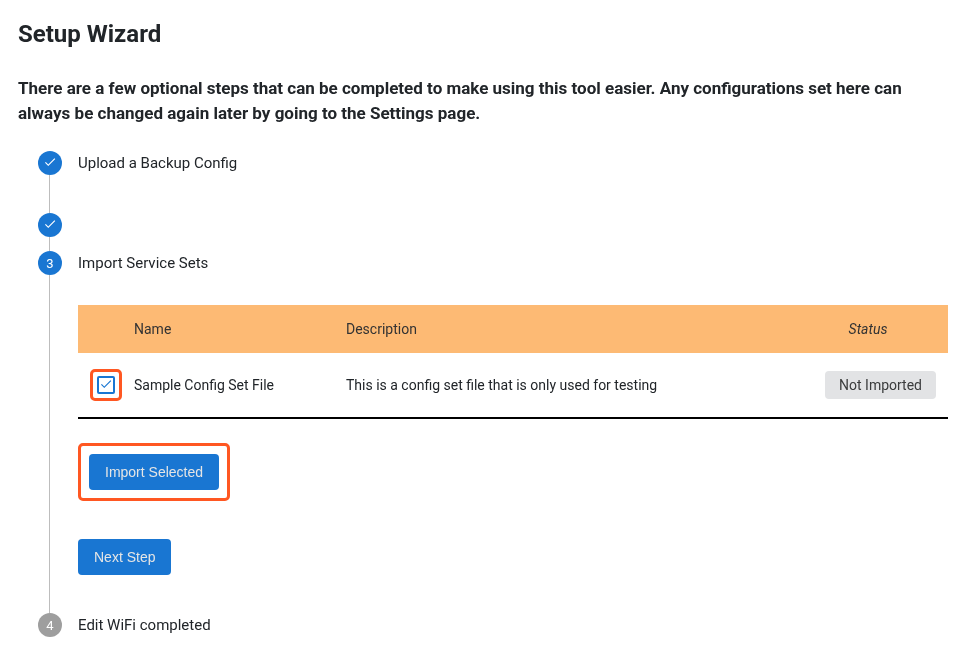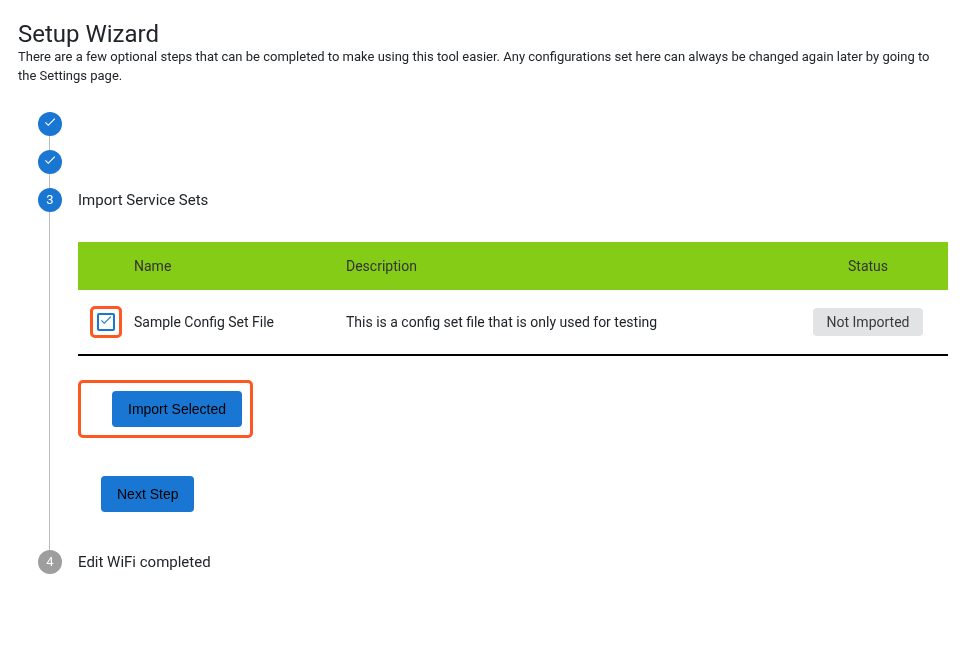--- a/index.html
+++ b/index.html
@@ -5,28 +5,29 @@
 * { box-sizing: border-box; margin: 0; padding: 0; }
 body {
   font-family: -apple-system, BlinkMacSystemFont, "Segoe UI", Roboto, Helvetica, Arial, sans-serif;
   color: #212529;
   padding: 20px 18px;
   width: 966px;
   background: #fff;
 }
 .page-title {
   font-size: 24px;
-  font-weight: 400;
-  margin-bottom: 0;
+  font-weight: 700;
+  margin-bottom: 28px;
 }
 .intro {
-  font-size: 13px;
+  font-size: 17px;
   color: #212529;
   line-height: 1.45;
   margin-bottom: 26px;
+  font-weight: bold;
 }
 .stepper {
   margin-left: 20px;
 }
 .step {
   position: relative;
   padding-left: 40px;
   padding-bottom: 38px;
 }
 .step:last-child { padding-bottom: 0; }
@@ -62,36 +63,36 @@
   line-height: 24px;
 }
 .step-content {
   margin-top: 30px;
 }
 .config-table {
   width: 100%;
   border-collapse: collapse;
   font-size: 14px;
 }
-.config-table thead tr { background: #84cc16; }
+.config-table thead tr { background: #fdba74; }
 .config-table th {
   text-align: left;
   font-weight: 400;
   color: #333;
   padding: 16px 12px;
   font-size: 14px;
 }
 .config-table th.col-check { width: 50px; }
 .config-table th.col-name { width: 200px; padding-left: 0; }
-.config-table th.col-status { text-align: center; width: 160px; }
+.config-table th.col-status { text-align: center; width: 160px; font-style: italic; }
 .config-table tbody tr { border-bottom: 2px solid #000000; }
 .config-table td { padding: 16px 12px; vertical-align: middle; }
 .config-table td.col-check { padding-left: 12px; }
 .config-table td.col-name { padding-left: 0; }
-.config-table td.col-status { text-align: center; }
+.config-table td.col-status { text-align: right; }
 .highlight-box {
   display: inline-flex;
   align-items: center;
   justify-content: center;
   border: 3px solid #ff5722;
   border-radius: 5px;
   padding: 4px;
 }
 .checkbox {
   width: 18px;
@@ -108,27 +109,26 @@
   display: inline-block;
   background: #e2e3e5;
   color: #3a3b3c;
   font-size: 14px;
   padding: 6px 14px;
   border-radius: 4px;
 }
 .btn {
   display: inline-block;
   background: #1976d2;
-  color: #000000;
+  color: #e5e5e5;
   font-size: 14px;
   padding: 10px 16px;
   border: none;
   border-radius: 4px;
   cursor: pointer;
-  margin-left: 23px;
 }
 .import-wrap {
   margin-top: 24px;
 }
 .import-wrap .highlight-box { padding: 8px; }
 .nextstep-wrap { margin-top: 38px; }
 </style>
 </head>
 <body>
 
@@ -139,20 +139,21 @@
 
   <div class="step">
     <div class="step-circle done">
       <span>
         <svg viewBox="0 0 24 24">
             <path d="M9 16.17 4.83 12l-1.42 1.41L9 19 21 7l-1.41-1.41z"></path>
           </svg>
       </span>
     </div>
     <div class="step-connector"></div>
+    <div class="step-label">Upload a Backup Config</div>
   </div>
 
   <div class="step">
     <div class="step-circle done">
       <span>
         <svg viewBox="0 0 24 24">
             <path d="M9 16.17 4.83 12l-1.42 1.41L9 19 21 7l-1.41-1.41z"></path>
           </svg>
       </span>
     </div>

